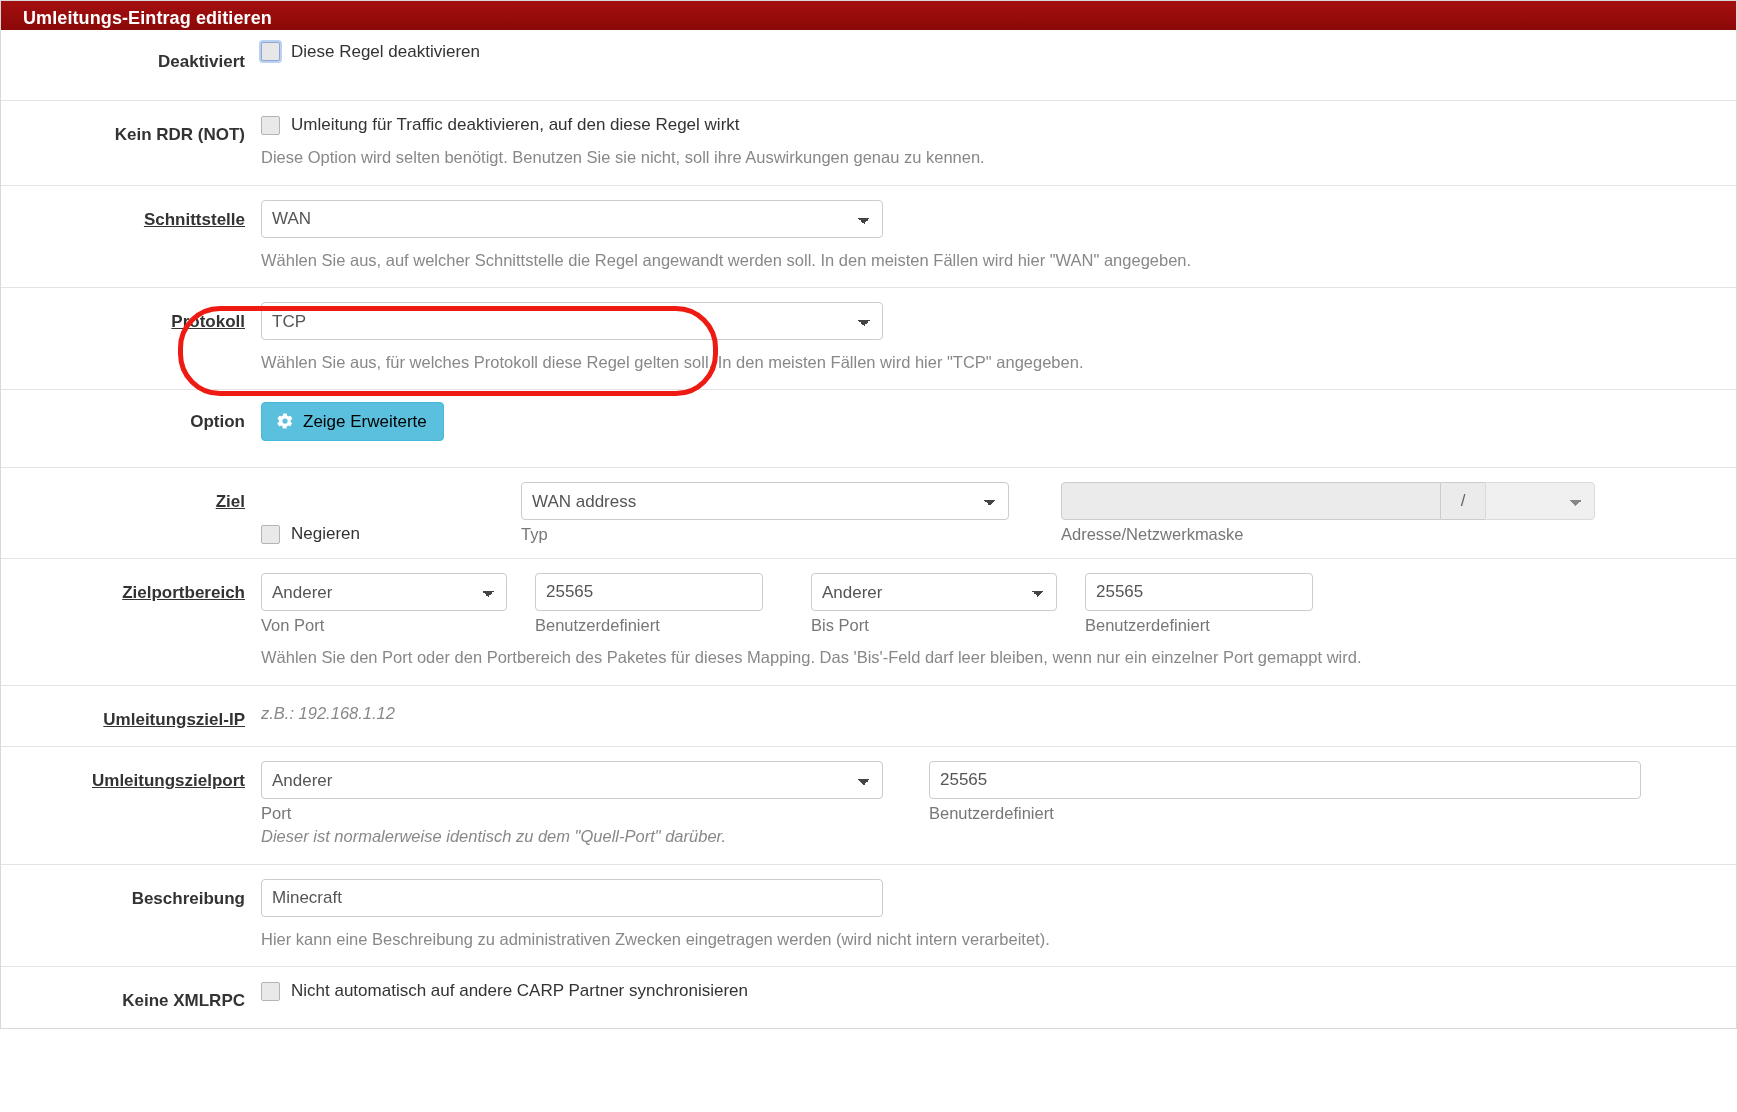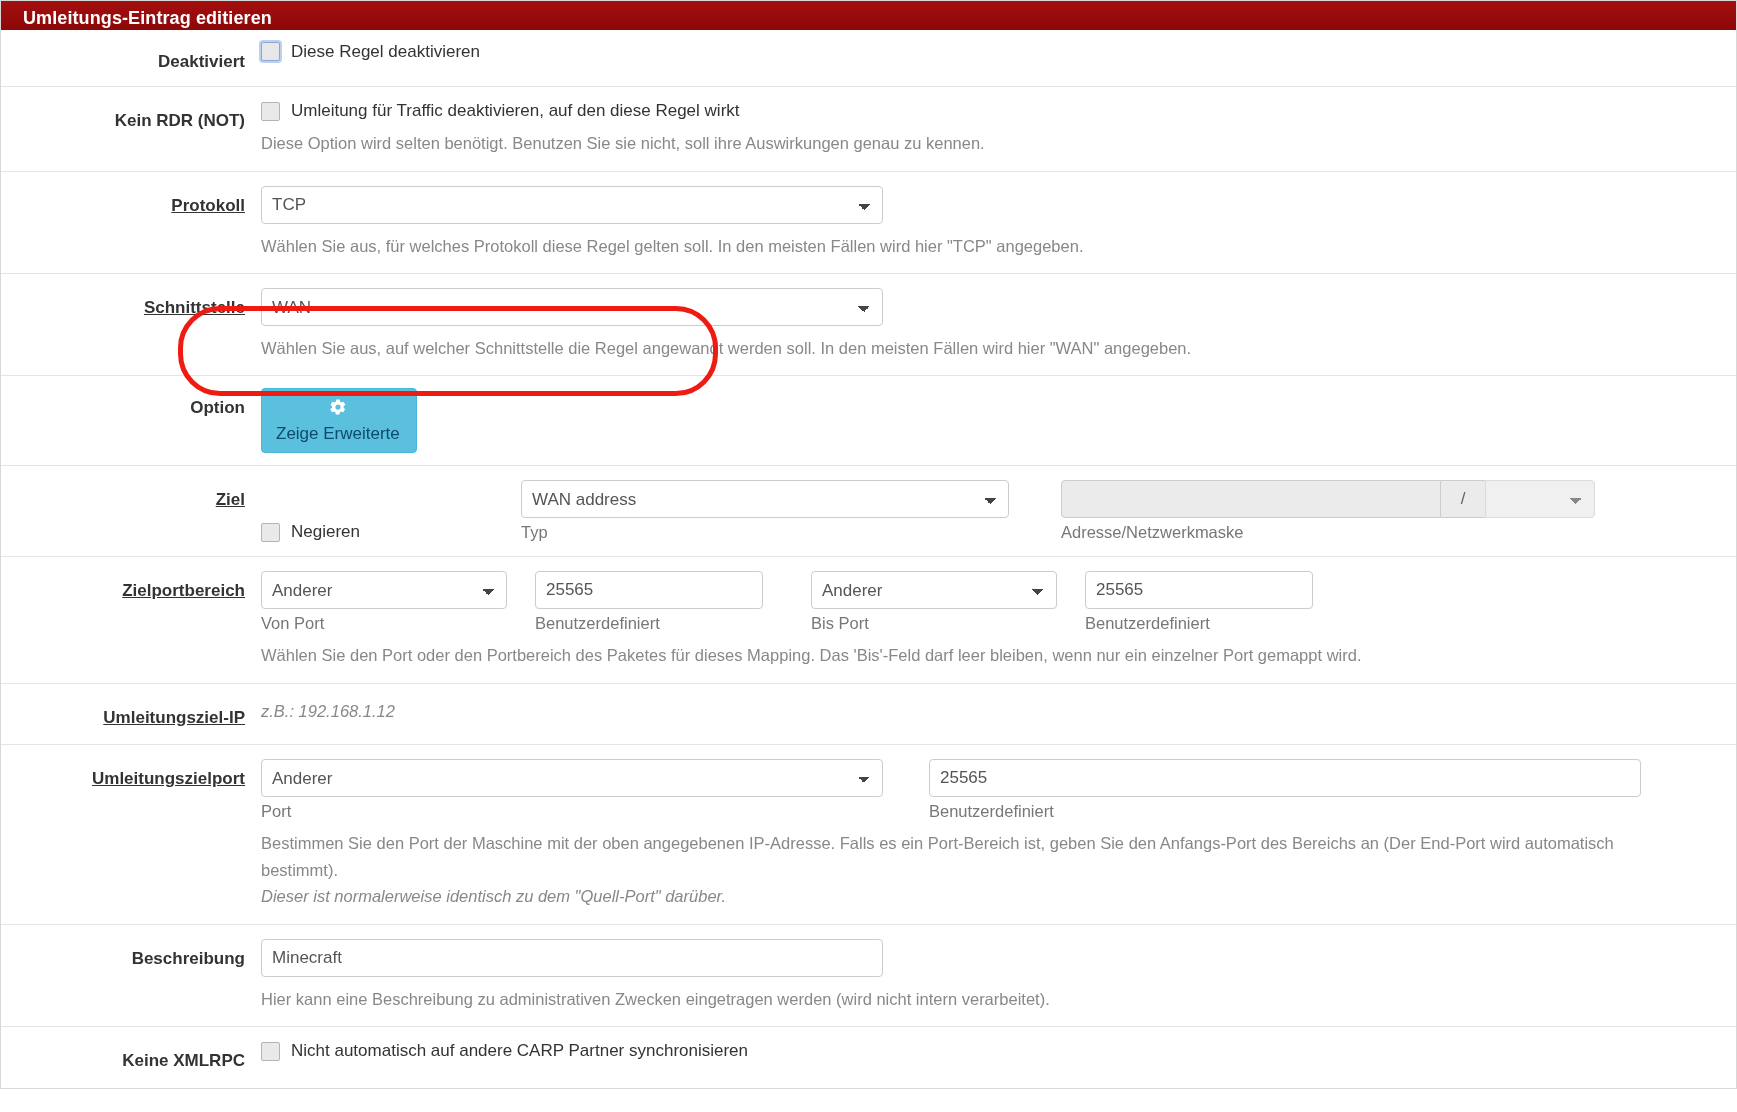--- a/index.html
+++ b/index.html
@@ -37,21 +37,21 @@
 
   
   .row {
     display: flex;
     align-items: flex-start;
     border-bottom: 1px solid #e4e4e4;
     padding: 14px 0 14px 0;
     min-height: 36px;
     box-sizing: border-box;
   }
-  .row.tight { padding-top: 12px; padding-bottom: 12px; }
+  .row.tight { padding-top: 12px; padding-bottom: 26px; }
   .row:last-child { border-bottom: none; }
 
   .lbl {
     width: 260px;
     min-width: 260px;
     text-align: right;
     padding: 8px 16px 0 10px;
     box-sizing: border-box;
     font-weight: bold;
     font-size: 17px;
@@ -157,29 +157,28 @@
     max-width: 1430px;
   }
   .help.nom { margin-top: 0; font-style: italic; }
   .sub { color: #777; font-size: 16.5px; margin-top: 5px; }
 
   
   .btn-adv {
     background: #5bc0de;
     border: 1px solid #46b8da;
     border-radius: 4px;
-    color: #0c4a6e;
+    color: #000000;
     font-size: 17px;
     padding: 9px 16px 10px 14px;
     display: inline-flex;
     align-items: center;
     gap: 9px;
     cursor: pointer;
     line-height: 1;
-    flex-direction: column;
   }
   .gear { width: 18px; height: 18px; display: inline-block; }
 
   
   .annot {
     position: absolute;
     left: 178px;
     top: 306px;
     width: 530px;
     height: 80px;
@@ -211,36 +210,36 @@
     <div class="fields">
       <label class="cbwrap">
         <span class="cb"></span>
         <span class="cbtext">Umleitung für Traffic deaktivieren, auf den diese Regel wirkt</span>
       </label>
       <div class="help">Diese Option wird selten benötigt. Benutzen Sie sie nicht, soll ihre Auswirkungen genau zu kennen.</div>
     </div>
   </div>
 
   <div class="row">
+    <div class="lbl u"><span class="t">Schnittstelle</span></div>
+    <div class="fields">
+      <select class="ctl w-big">
+        <option>WAN</option>
+      </select>
+      <div class="help">Wählen Sie aus, auf welcher Schnittstelle die Regel angewandt werden soll. In den meisten Fällen wird hier "WAN" angegeben.</div>
+    </div>
+  </div>
+
+  <div class="row">
     <div class="lbl u"><span class="t">Protokoll</span></div>
     <div class="fields">
       <select class="ctl w-big">
         <option>TCP</option>
       </select>
       <div class="help">Wählen Sie aus, für welches Protokoll diese Regel gelten soll. In den meisten Fällen wird hier "TCP" angegeben.</div>
-    </div>
-  </div>
-
-  <div class="row">
-    <div class="lbl u"><span class="t">Schnittstelle</span></div>
-    <div class="fields">
-      <select class="ctl w-big">
-        <option>WAN</option>
-      </select>
-      <div class="help">Wählen Sie aus, auf welcher Schnittstelle die Regel angewandt werden soll. In den meisten Fällen wird hier "WAN" angegeben.</div>
     </div>
   </div>
 
   <div class="row tight">
     <div class="lbl">Option</div>
     <div class="fields">
       <span class="btn-adv">
         <span class="gear">
           <svg width="18" height="18" viewBox="0 0 24 24" fill="#ffffff" aria-hidden="true">
             <path d="M19.4 13a7.6 7.6 0 0 0 0-2l2.1-1.6a.5.5 0 0 0 .1-.6l-2-3.5a.5.5 0 0 0-.6-.2l-2.5 1a7.3 7.3 0 0 0-1.7-1l-.4-2.6a.5.5 0 0 0-.5-.4h-4a.5.5 0 0 0-.5.4l-.4 2.6c-.6.3-1.2.6-1.7 1l-2.5-1a.5.5 0 0 0-.6.2l-2 3.5a.5.5 0 0 0 .1.6L4 11a7.6 7.6 0 0 0 0 2l-2.1 1.6a.5.5 0 0 0-.1.6l2 3.5c.1.2.4.3.6.2l2.5-1c.5.4 1.1.7 1.7 1l.4 2.6c0 .2.2.4.5.4h4c.3 0 .5-.2.5-.4l.4-2.6c.6-.3 1.2-.6 1.7-1l2.5 1c.2.1.5 0 .6-.2l2-3.5a.5.5 0 0 0-.1-.6L19.4 13zM12 15.5A3.5 3.5 0 1 1 15.5 12 3.5 3.5 0 0 1 12 15.5z"></path>
@@ -323,21 +322,20 @@
           <select class="ctl w-big">
             <option>Anderer</option>
           </select>
           <div class="sub">Port</div>
         </div>
         <div>
           <input class="ctl w-cust" type="text" value="25565" style="">
           <div class="sub">Benutzerdefiniert</div>
         </div>
       </div>
-      <div class="help">Bestimmen Sie den Port der Maschine mit der oben angegebenen IP-Adresse. Falls es ein Port-Bereich ist, geben Sie den Anfangs-Port des Bereichs an (Der End-Port wird automatisch bestimmt).</div>
       <div class="help nom">Dieser ist normalerweise identisch zu dem "Quell-Port" darüber.</div>
     </div>
   </div>
 
   <div class="row">
     <div class="lbl">Beschreibung</div>
     <div class="fields">
       <input class="ctl w-big" type="text" value="Minecraft" style="">
       <div class="help">Hier kann eine Beschreibung zu administrativen Zwecken eingetragen werden (wird nicht intern verarbeitet).</div>
     </div>

